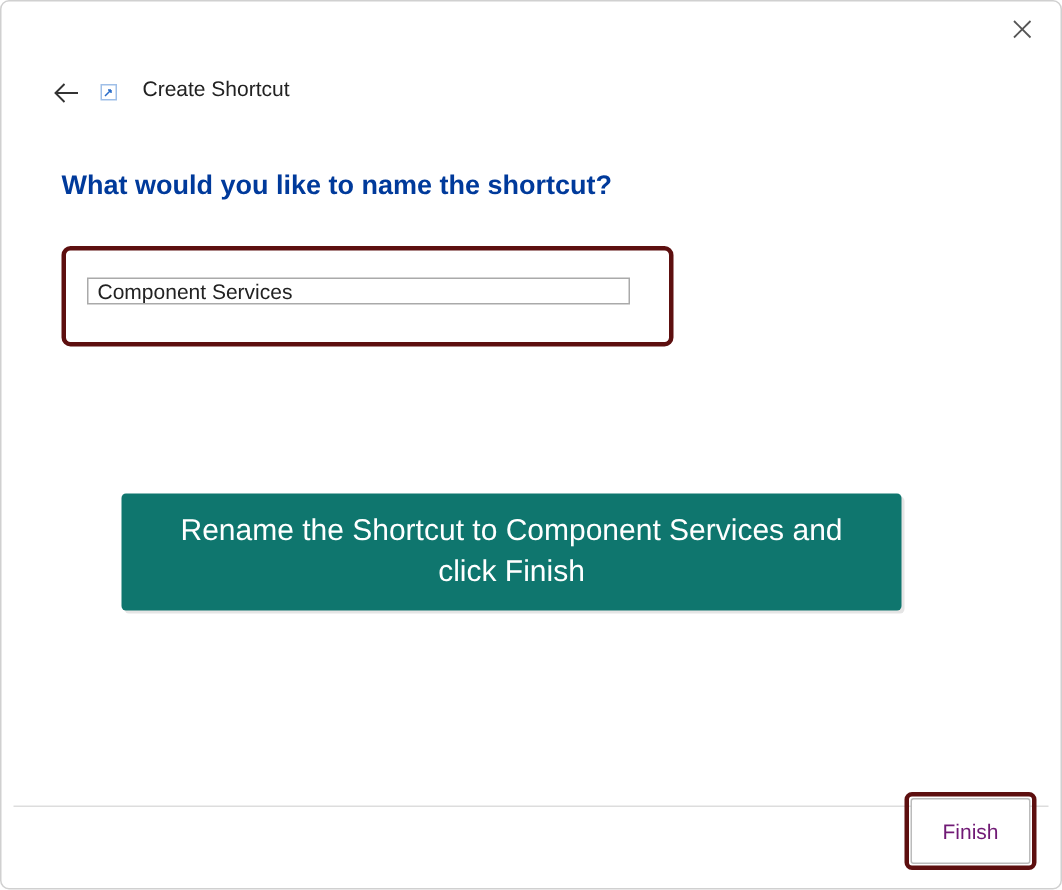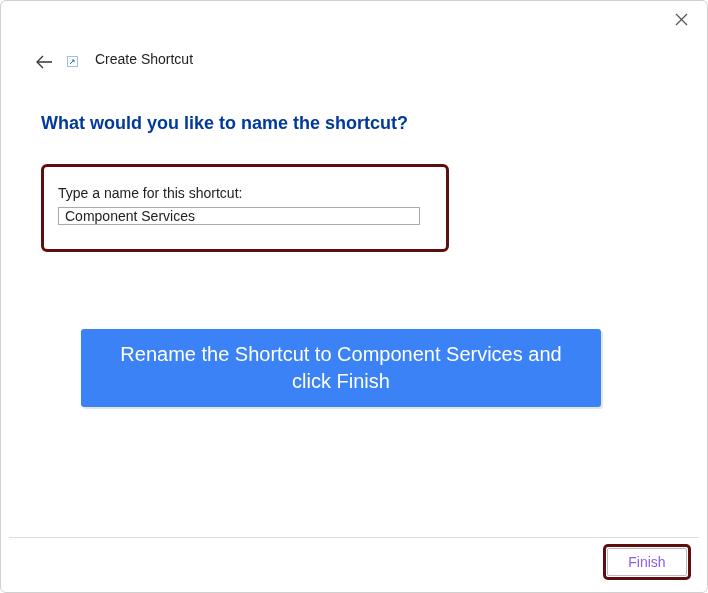--- a/index.html
+++ b/index.html
@@ -104,21 +104,21 @@
     .helper-text {
       font-size: 14px;
       color: #222;
     }
     .callout {
       position: absolute;
       left: 80px;
       top: 328px;
       width: 520px;
       height: 78px;
-      background: #3b82f6;
+      background: #0f766e;
       border-radius: 3px;
       display: flex;
       align-items: center;
       justify-content: center;
       color: #fff;
       font-size: 20px;
       text-align: center;
       padding: 19px 20px;
       line-height: 1.35;
       box-shadow: 2px 2px 0 rgba(0,0,0,0.1);
@@ -140,29 +140,29 @@
     }
     .footer {
       position: absolute;
       bottom: 12px;
       right: 16px;
       display: flex;
       gap: 10px;
     }
     .btn {
       min-width: 80px;
-      height: 28px;
+      height: 44px;
       border: 1px solid #bbb;
       background: #fff;
       border-radius: 4px;
       font-size: 14px;
       font-family: inherit;
       cursor: pointer;
       padding: 0 14px;
-      color: #8b5cf6;
+      color: #701a75;
     }
     .btn-finish-wrap {
       border: 3px solid #5d0f0f;
       border-radius: 5px;
       padding: 1px;
       display: inline-flex;
     }
     .btn-finish-wrap .btn {
       border-radius: 2px;
     }
@@ -193,21 +193,20 @@
       </svg>
     </div>
   </div>
   <div class="header-title">Create Shortcut</div>
 </div>
 
 <div class="content">
   <div class="question">What would you like to name the shortcut?</div>
 
   <div class="highlight-box">
-    <div class="field-label">Type a name for this shortcut:</div>
     <input class="name-input" type="text" value="Component Services" style="">
   </div>
 
 </div>
 
 <div class="callout">
   <span>Rename the Shortcut to Component Services and click Finish</span>
 </div>
 <svg class="callout-tail" width="270" height="140" style="overflow:visible">
   <polygon points="0,0 160,0 250,118" fill="#2f66e3"></polygon>

